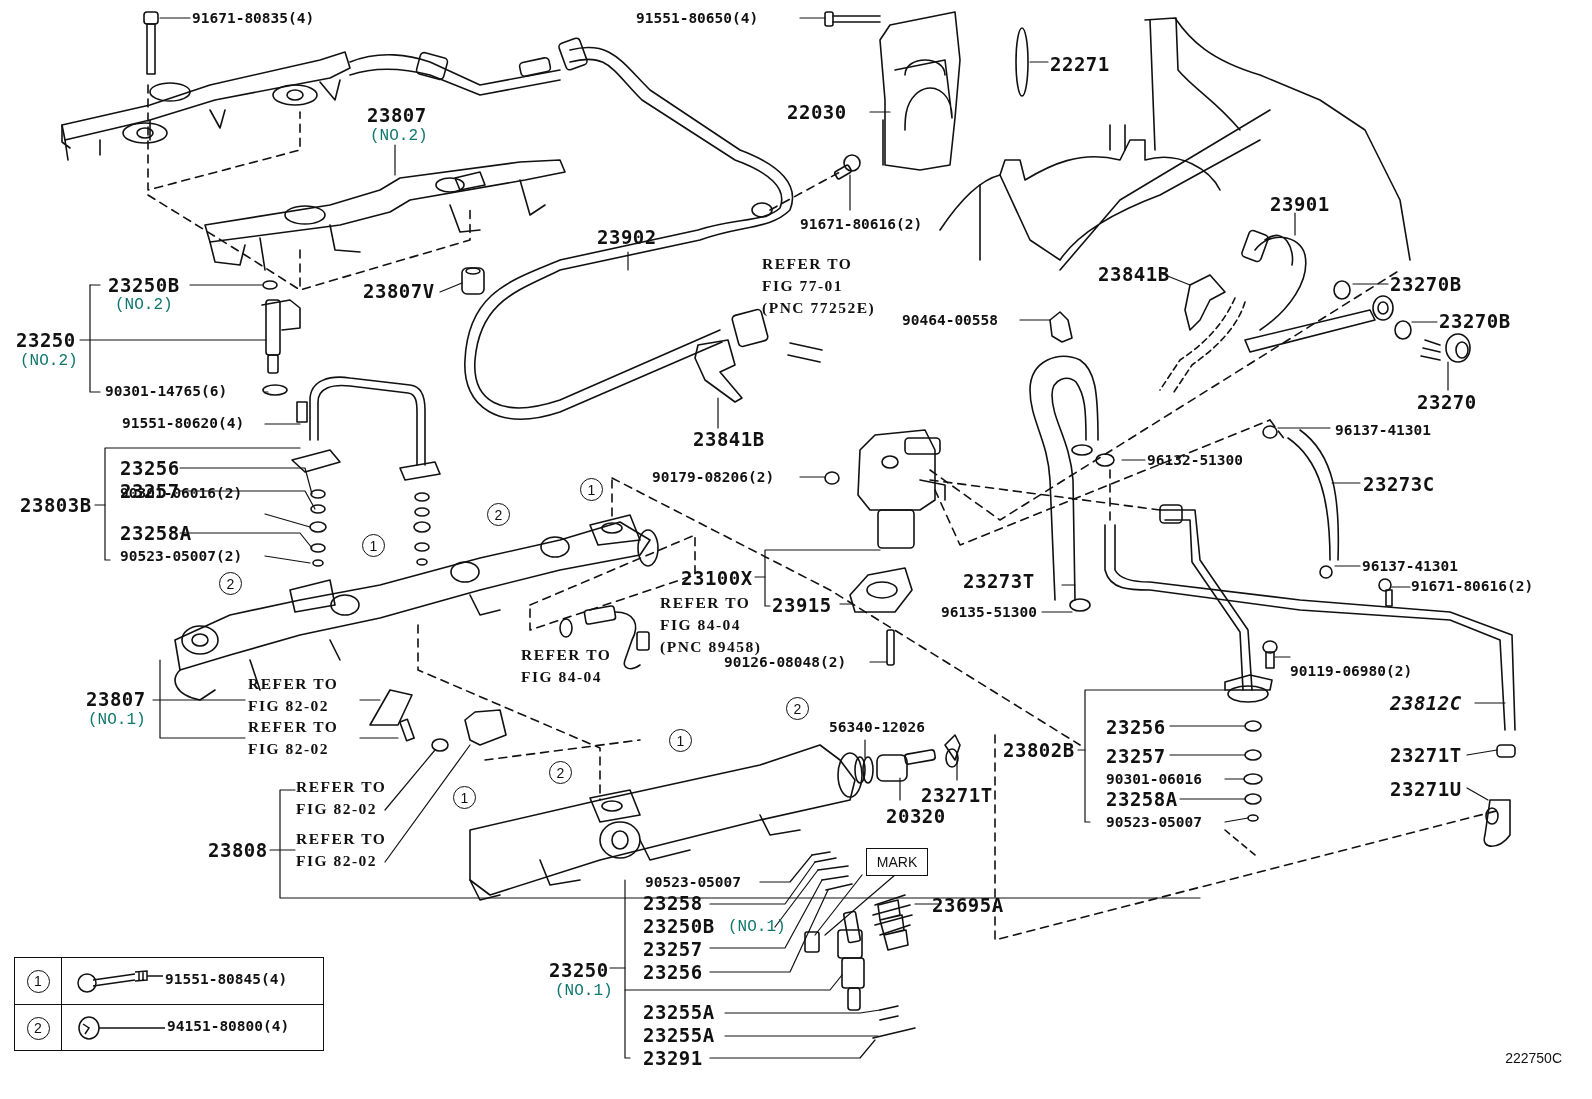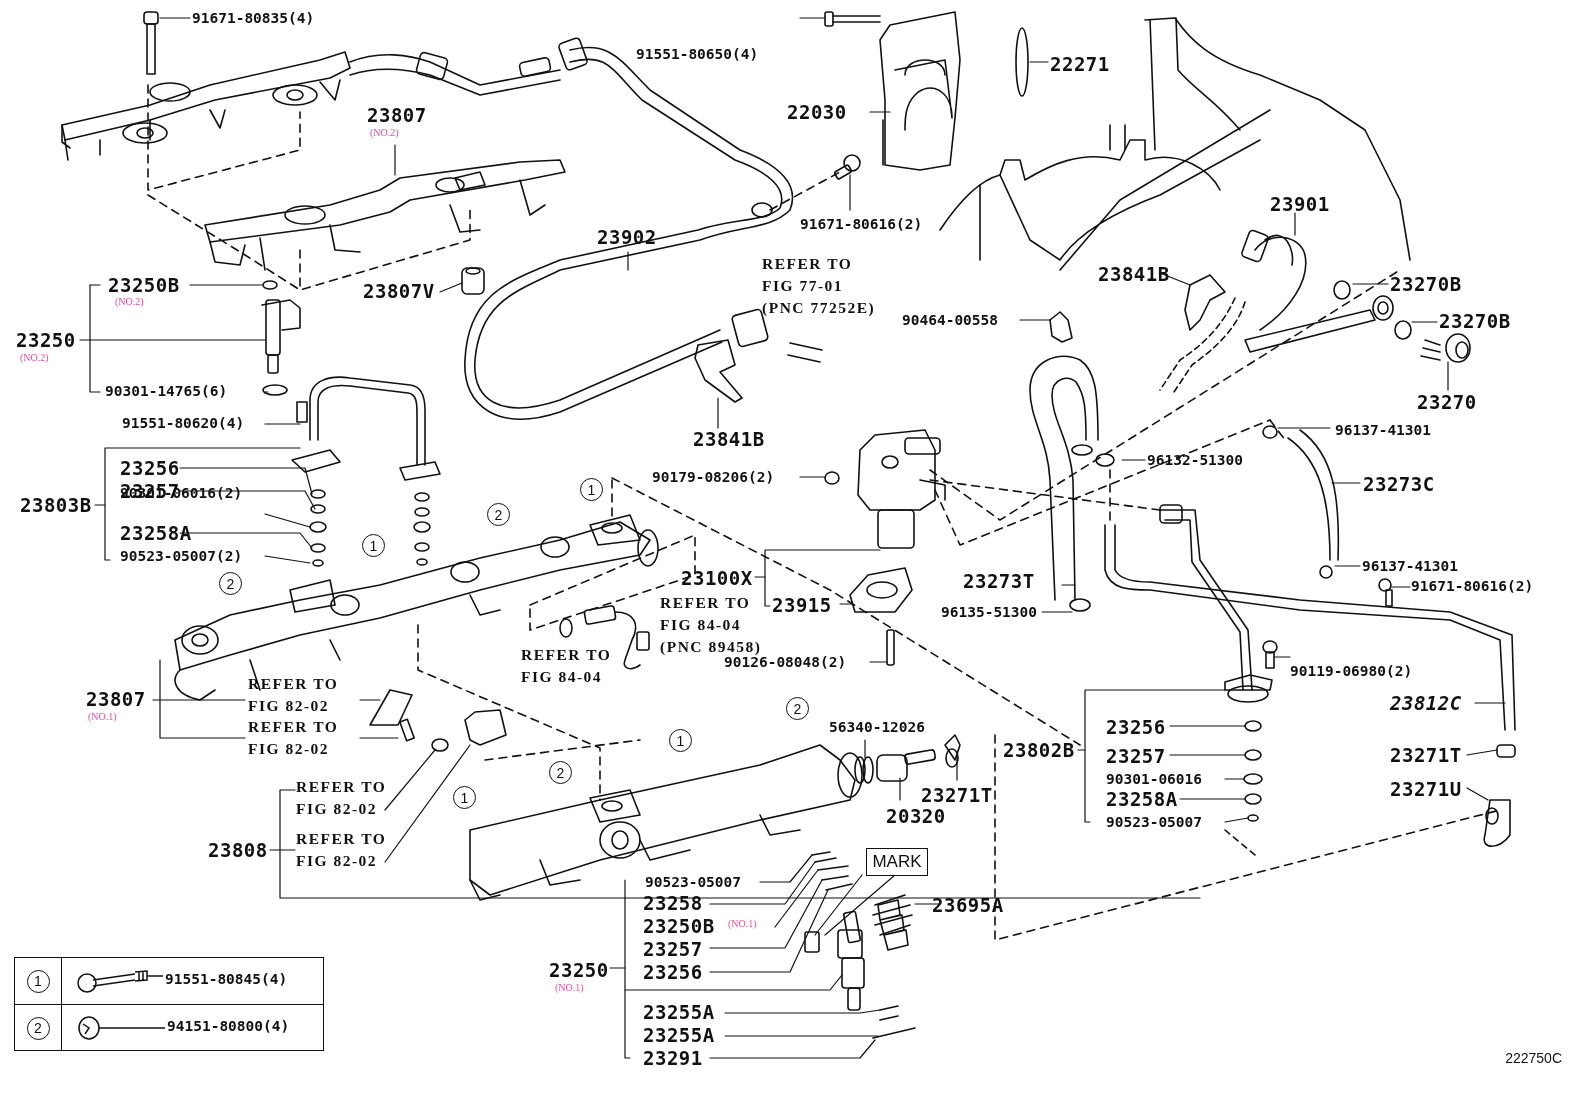--- a/index.html
+++ b/index.html
@@ -1,23 +1,23 @@
 <!DOCTYPE html>
 <html><head>
 <meta charset="utf-8">
 <style>
   html,body{margin:0;padding:0;background:#fff;}
   body{width:1592px;height:1099px;position:relative;overflow:hidden;font-family:"DejaVu Sans Mono","Liberation Mono",monospace;color:#111;}
   #art{position:absolute;left:0;top:0;width:1592px;height:1099px;}
   .lbl{position:absolute;font-family:"DejaVu Sans Mono","Liberation Mono",monospace;font-weight:bold;white-space:nowrap;line-height:1;color:#111;}
   .big{font-size:19px;letter-spacing:0.5px;}
   .sm{font-size:14.5px;}
-  .sub{position:absolute;font-family:Liberation Serif, serif;font-size:10px;white-space:nowrap;color:#ec4899;line-height:1;}
+  .sub{position:absolute;font-family:Liberation Mono, monospace;font-size:16px;white-space:nowrap;color:#0f766e;line-height:1;}
   .ref{position:absolute;font-family:"Liberation Serif","DejaVu Serif",serif;font-weight:bold;font-size:15.5px;letter-spacing:1.5px;line-height:22px;white-space:pre;color:#111;}
-  .mark{position:absolute;left:866px;top:848px;width:60px;height:26px;border:1.5px solid #111;font-family:"Liberation Sans","DejaVu Sans",sans-serif;font-size:17px;display:flex;align-items:center;justify-content:center;background:#fff;}
+  .mark{position:absolute;left:866px;top:848px;width:60px;height:26px;border:1.5px solid #111;font-family:"Liberation Sans","DejaVu Sans",sans-serif;font-size:14px;display:flex;align-items:center;justify-content:center;background:#fff;}
   .legend{position:absolute;left:14px;top:957px;width:308px;height:92px;border:1.5px solid #111;}
   .legend .row{position:absolute;left:0;width:100%;height:46px;}
   .legend .row.r2{top:46px;border-top:1.5px solid #111;}
   .legend .num{position:absolute;left:0;top:0;width:46px;height:46px;border-right:1.5px solid #111;display:flex;align-items:center;justify-content:center;}
   .circ{display:inline-flex;width:21px;height:21px;border:1.5px solid #111;border-radius:50%;align-items:center;justify-content:center;font-family:"Liberation Sans",sans-serif;font-size:14px;background:#fff;}
   .legend .pn{position:absolute;left:150px;top:13px;font-family:"DejaVu Sans Mono","Liberation Mono",monospace;font-weight:bold;font-size:14.5px;}
   .fig{position:absolute;right:30px;top:1050px;font-family:"Liberation Sans","DejaVu Sans",sans-serif;font-size:14px;}
   .cm{position:absolute;}
 </style>
 </head>
@@ -395,21 +395,21 @@
 <span class="lbl big" style="left:20px;top:496px;">23803B</span>
 <span class="lbl big" style="left:120px;top:459px;">23256</span>
 <span class="lbl big" style="left:120px;top:482px;">23257</span>
 <span class="lbl sm" style="left:120px;top:486px;">90301-06016(2)</span>
 <span class="lbl big" style="left:120px;top:524px;">23258A</span>
 <span class="lbl sm" style="left:120px;top:549px;">90523-05007(2)</span>
 <span class="lbl big" style="left:86px;top:690px;">23807</span>
 <span class="sub" style="left:88px;top:712px;">(NO.1)</span>
 <span class="lbl big" style="left:208px;top:841px;">23808</span>
 
-<span class="lbl sm" style="left:636px;top:11px;margin-top:36px;">91551-80650(4)</span>
+<span class="lbl sm" style="left:636px;top:11px;">91551-80650(4)</span>
 <span class="lbl big" style="left:787px;top:103px;">22030</span>
 <span class="lbl big" style="left:1050px;top:55px;">22271</span>
 <span class="lbl big" style="left:597px;top:228px;">23902</span>
 <span class="lbl sm" style="left:800px;top:217px;">91671-80616(2)</span>
 <span class="lbl big" style="left:693px;top:430px;">23841B</span>
 <span class="lbl sm" style="left:652px;top:470px;">90179-08206(2)</span>
 <span class="lbl big" style="left:681px;top:569px;">23100X</span>
 <span class="lbl big" style="left:772px;top:596px;">23915</span>
 <span class="lbl sm" style="left:724px;top:655px;">90126-08048(2)</span>
 

